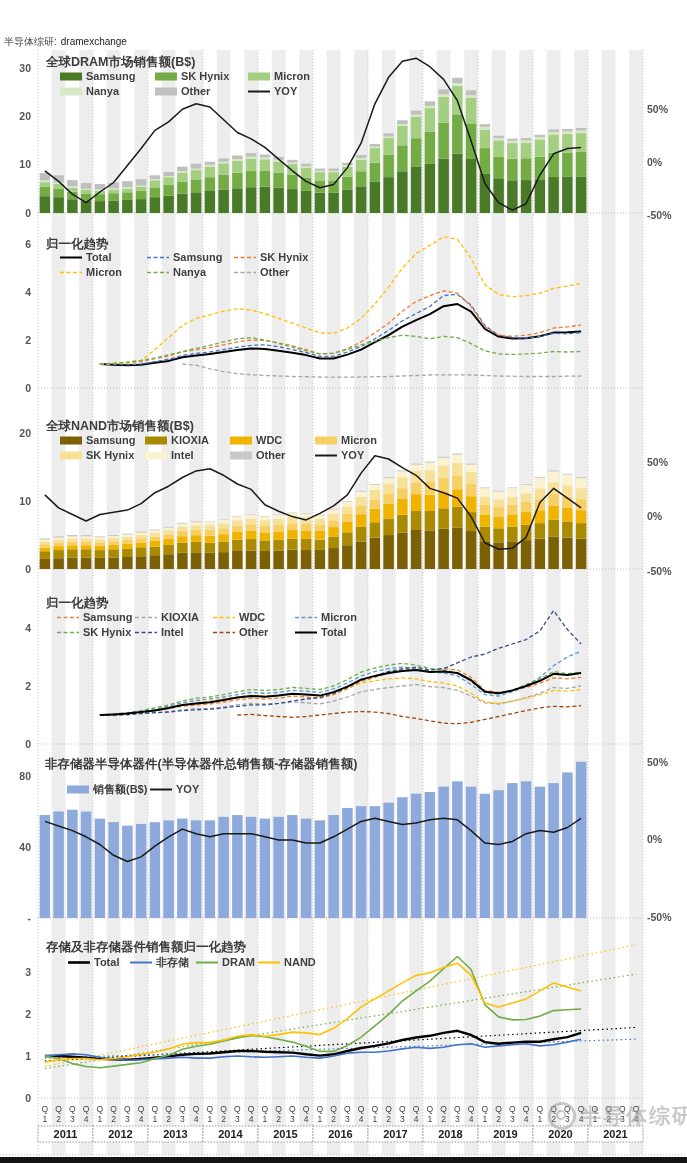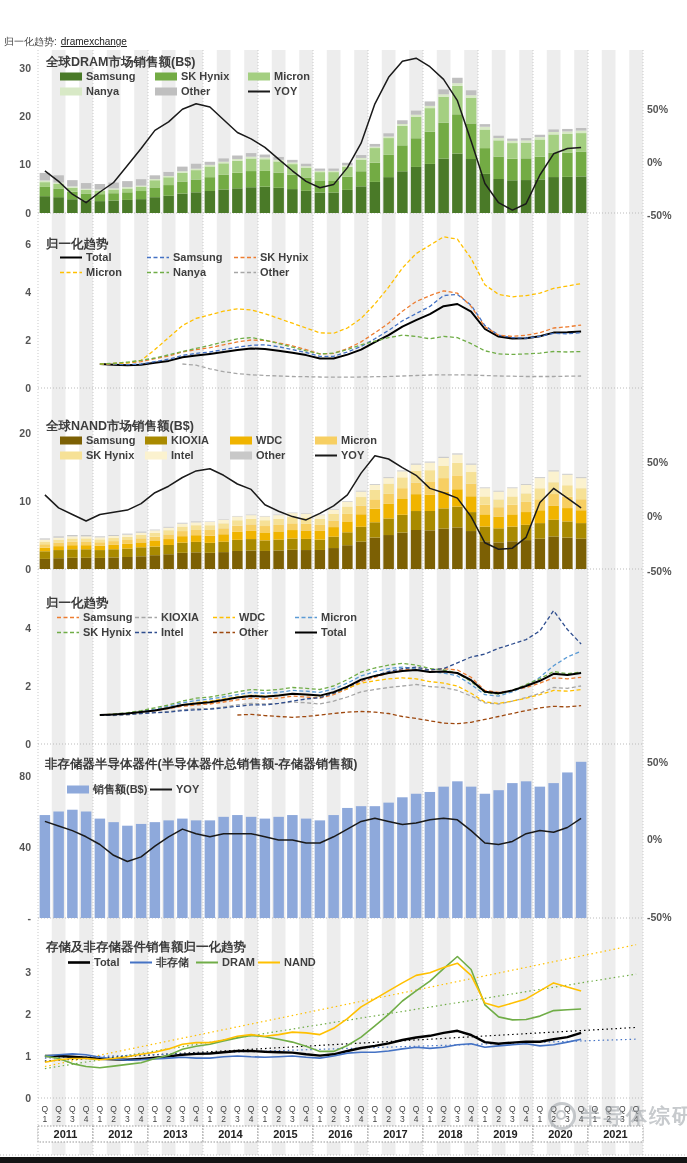--- a/index.html
+++ b/index.html
@@ -2,37 +2,37 @@
 <html><head>
 <meta charset="utf-8">
 <style>
   html,body{margin:0;padding:0;background:#fff;}
   .page{position:relative;width:687px;height:1163px;background:#fff;overflow:hidden;
         font-family:"Liberation Sans","DejaVu Sans",sans-serif;}
   .title{position:absolute;top:8px;left:0;width:100%;text-align:center;
          font-size:16px;font-weight:700;color:#111;letter-spacing:1px;}
   .source{position:absolute;top:35px;left:4px;font-size:10px;color:#444;}
   .source .lbl{color:#444;}
-  .source .val{color:#222;margin-left:4px;text-decoration:underline;}
+  .source .val{color:#222;margin-left:4px;}
   svg{position:absolute;left:0;top:0;}
   .watermark{position:absolute;left:548px;top:1102px;display:flex;align-items:center;
              opacity:.55;pointer-events:none;}
   .wm-icon{width:22px;height:22px;border:3px solid #9aa0a6;border-radius:50%;
            margin-right:4px;position:relative;}
   .wm-icon::after{content:"";position:absolute;left:5px;top:5px;width:6px;height:6px;
            border:2px solid #9aa0a6;border-radius:50%;}
   .wm-text{font-size:21px;font-weight:700;color:#9aa0a6;letter-spacing:2px;white-space:nowrap;}
   .bottom-bar{position:absolute;left:0;top:1157px;width:687px;height:6px;background:#141414;}
 </style>
 </head>
 <body>
 
 <div class="page">
   <div class="source">
-    <span class="lbl">归一化趋势:</span><span class="val">dramexchange</span>
+    <span class="lbl">半导体综研:</span><span class="val">dramexchange</span>
   </div>
   <svg id="chart" width="687" height="1163" viewBox="0 0 687 1163">
       <g>
         <rect x="51.75" y="50" width="13.75" height="1105" fill="#ededed"></rect>
         <rect x="79.25" y="50" width="13.75" height="1105" fill="#ededed"></rect>
         <rect x="106.75" y="50" width="13.75" height="1105" fill="#ededed"></rect>
         <rect x="134.25" y="50" width="13.75" height="1105" fill="#ededed"></rect>
         <rect x="161.75" y="50" width="13.75" height="1105" fill="#ededed"></rect>
         <rect x="189.25" y="50" width="13.75" height="1105" fill="#ededed"></rect>
         <rect x="216.75" y="50" width="13.75" height="1105" fill="#ededed"></rect>

